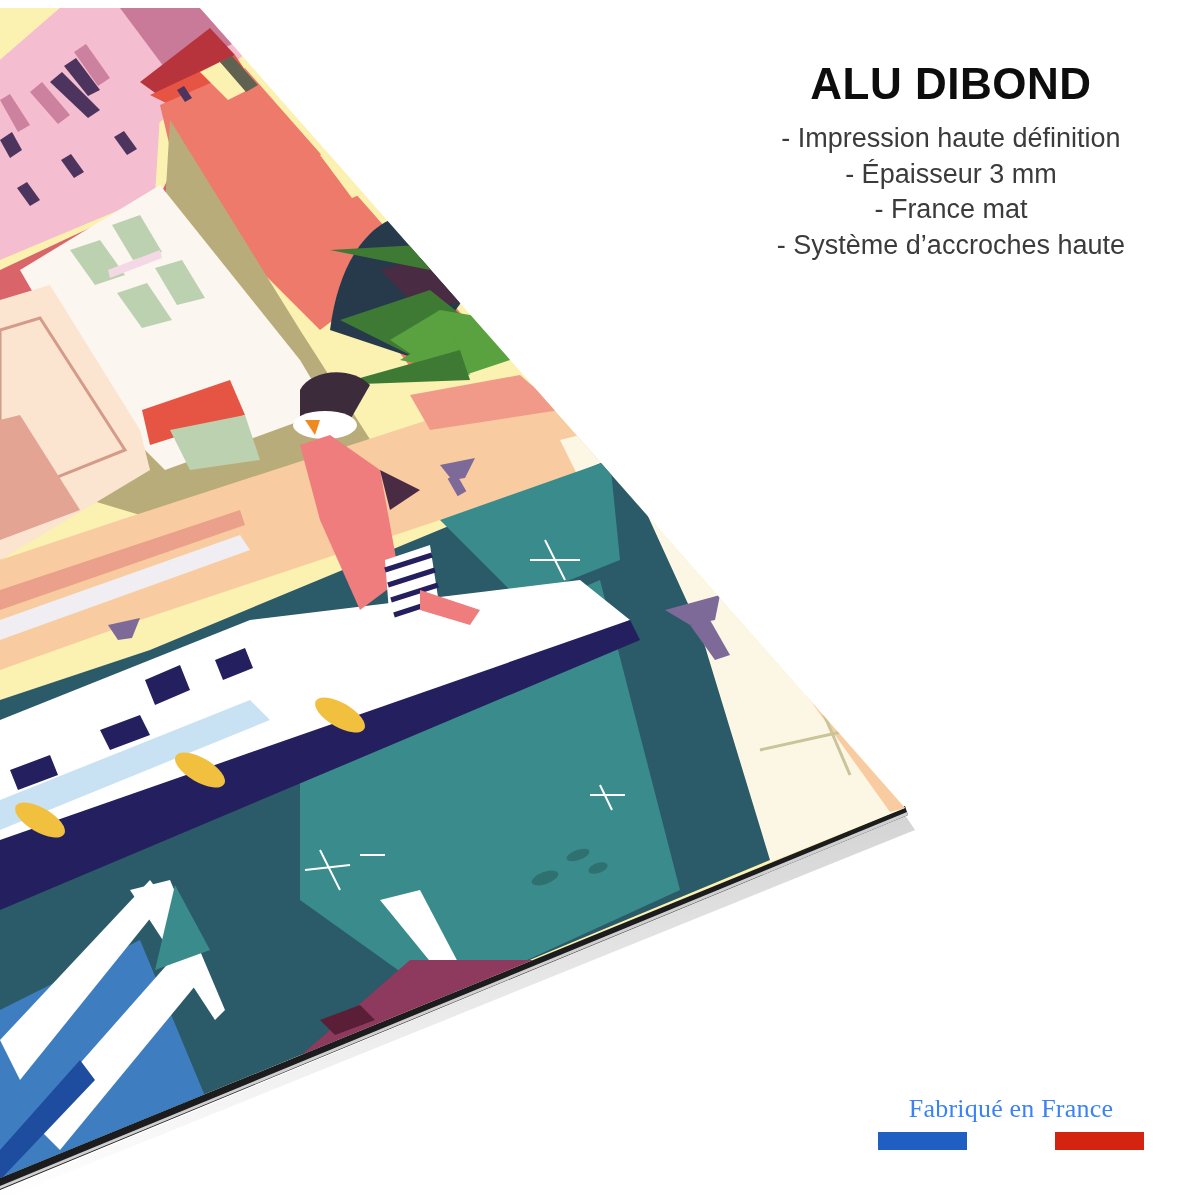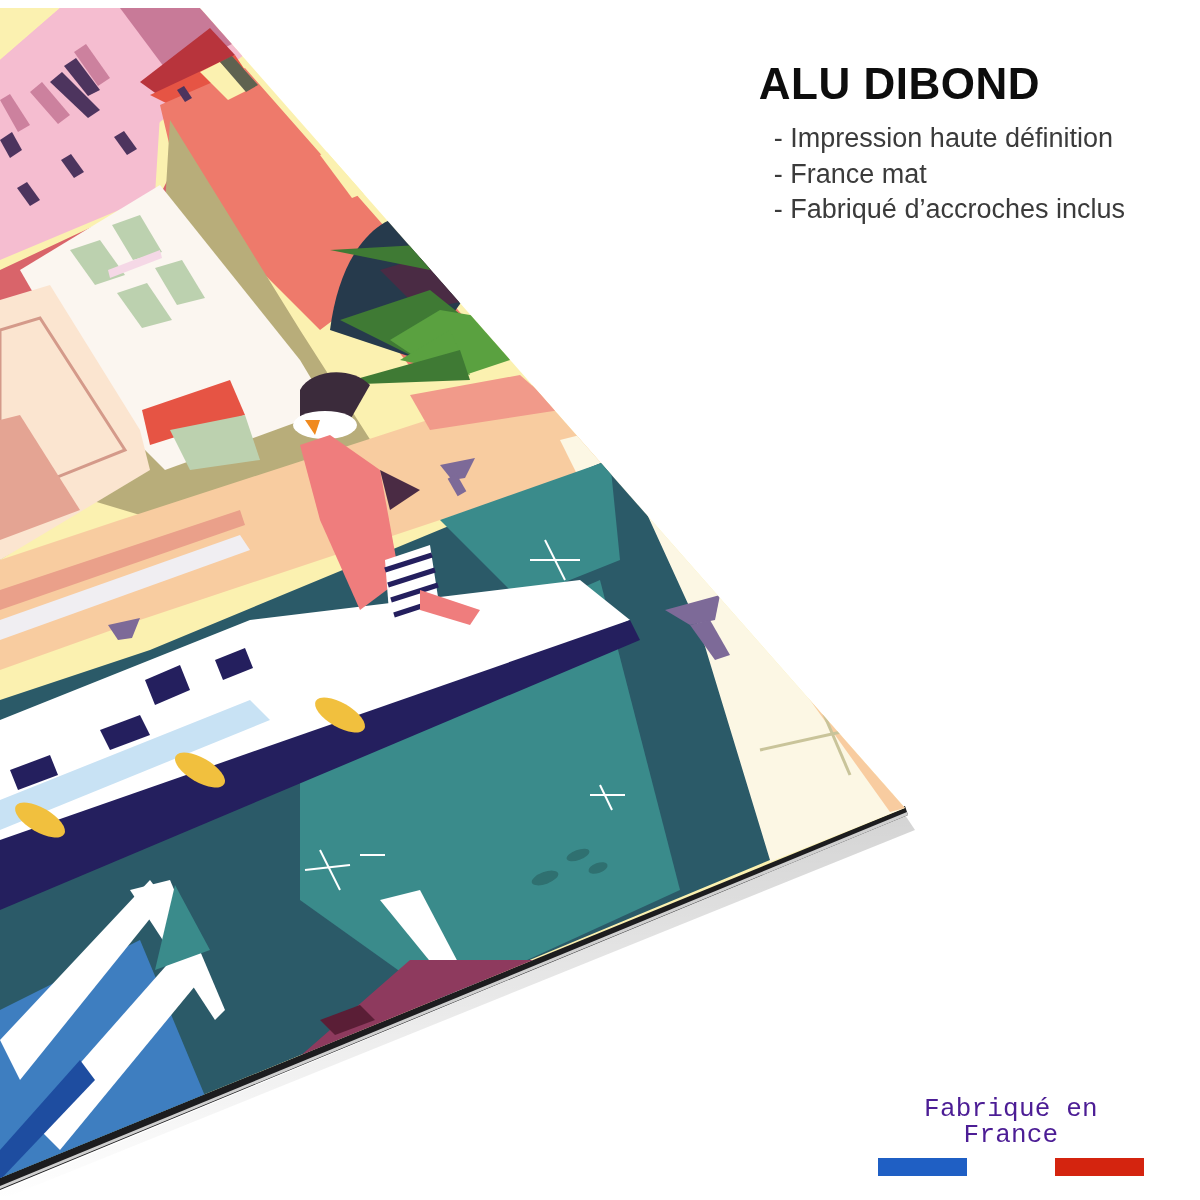--- a/index.html
+++ b/index.html
@@ -1,23 +1,23 @@
 <!DOCTYPE html>
 <html><head>
   <meta charset="utf-8">
   <style>
     html, body { margin: 0; padding: 0; background: #ffffff; }
     body { width: 1200px; height: 1200px; position: relative; overflow: hidden; font-family: "Liberation Sans", sans-serif; }
     .scene { position: absolute; left: 0; top: 0; width: 1200px; height: 1200px; }
-    .info { position: absolute; right: 60px; top: 62px; text-align: left; }
+    .info { position: absolute; right: 60px; top: 62px; text-align: center; }
     .info h1 { margin: 0 0 14px 0; font-family: "Liberation Sans", sans-serif; font-weight: 700; font-size: 44px; letter-spacing: 0.5px; color: #0d0d0d; line-height: 1; }
     .info ul { list-style: none; margin: 15px; padding: 0; }
     .info li { font-family: "Liberation Sans", sans-serif; font-size: 27px; line-height: 35.5px; color: #3b3b3b; white-space: nowrap; }
     .made { position: absolute; left: 878px; top: 1096px; width: 266px; }
-    .made .label { font-family: Liberation Mono, monospace; font-size: 26px; color: #4c1d95; text-align: center; letter-spacing: 0.2px; line-height: 1; display: block; }
+    .made .label { font-family: Liberation Serif, serif; font-size: 26px; color: #3b82f6; text-align: center; letter-spacing: 0.2px; line-height: 1; display: block; }
     .made .flag { position: relative; height: 18px; margin-top: 10px; }
     .made .flag .blue { position: absolute; left: 0; top: 0; width: 89px; height: 18px; }
     .made .flag .red { position: absolute; right: 0; top: 0; width: 89px; height: 18px; }
   </style>
 </head>
 <body>
 
 <svg class="scene" viewBox="0 0 1200 1200" xmlns="http://www.w3.org/2000/svg">
   <defs>
     <clipPath id="panelClip">
@@ -185,22 +185,23 @@
       <polygon points="250,1100 410,960 560,960 520,990 300,1180 240,1180" fill="#8e3a5e"></polygon>
       <polygon points="320,1020 360,1005 375,1020 335,1035" fill="#5a1e36"></polygon>
     </g>
   </g>
 </svg>
 
 <div class="info">
   <h1>ALU DIBOND</h1>
   <ul>
     <li>- Impression haute définition</li>
+    <li>- Épaisseur 3 mm</li>
     <li>- France mat</li>
-    <li>- Fabriqué d’accroches inclus</li>
+    <li>- Système d’accroches haute</li>
   </ul>
 </div>
 
 <div class="made">
   <span class="label">Fabriqué en France</span>
   <div class="flag">
     <span class="blue" style="background:#1f5fc4"></span>
     <span class="red" style="background:#d4240f"></span>
   </div>
 </div>

